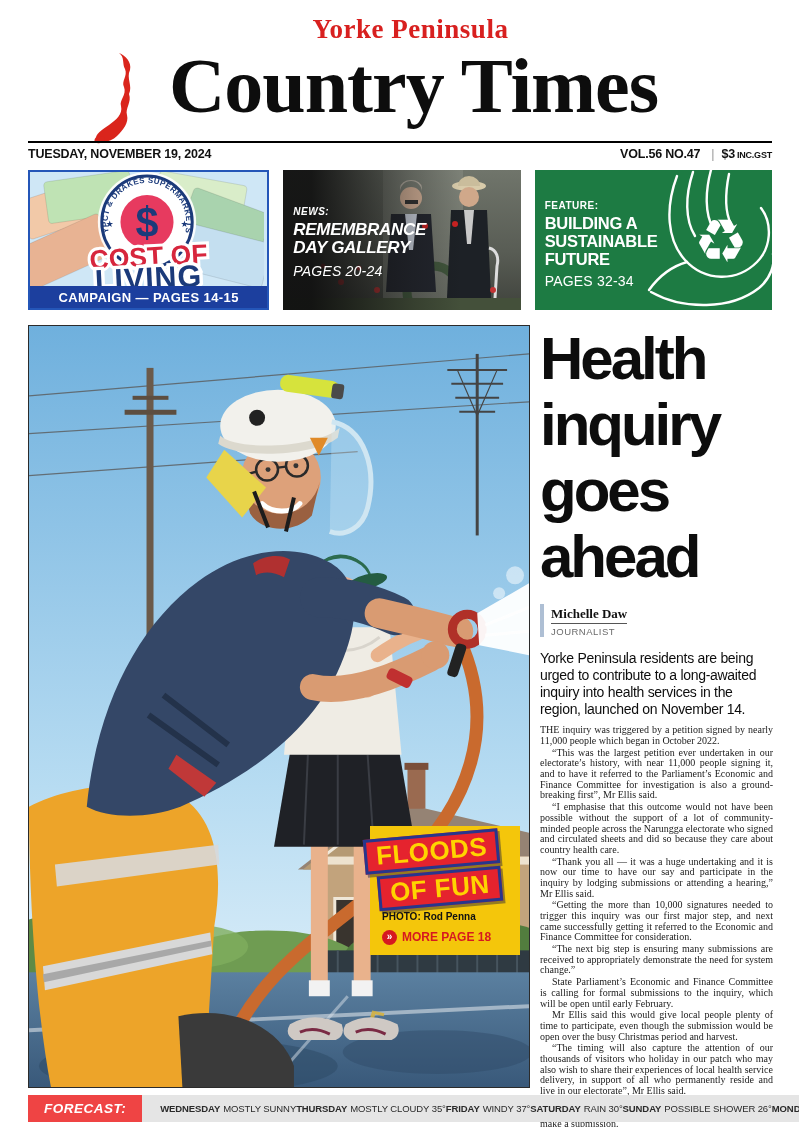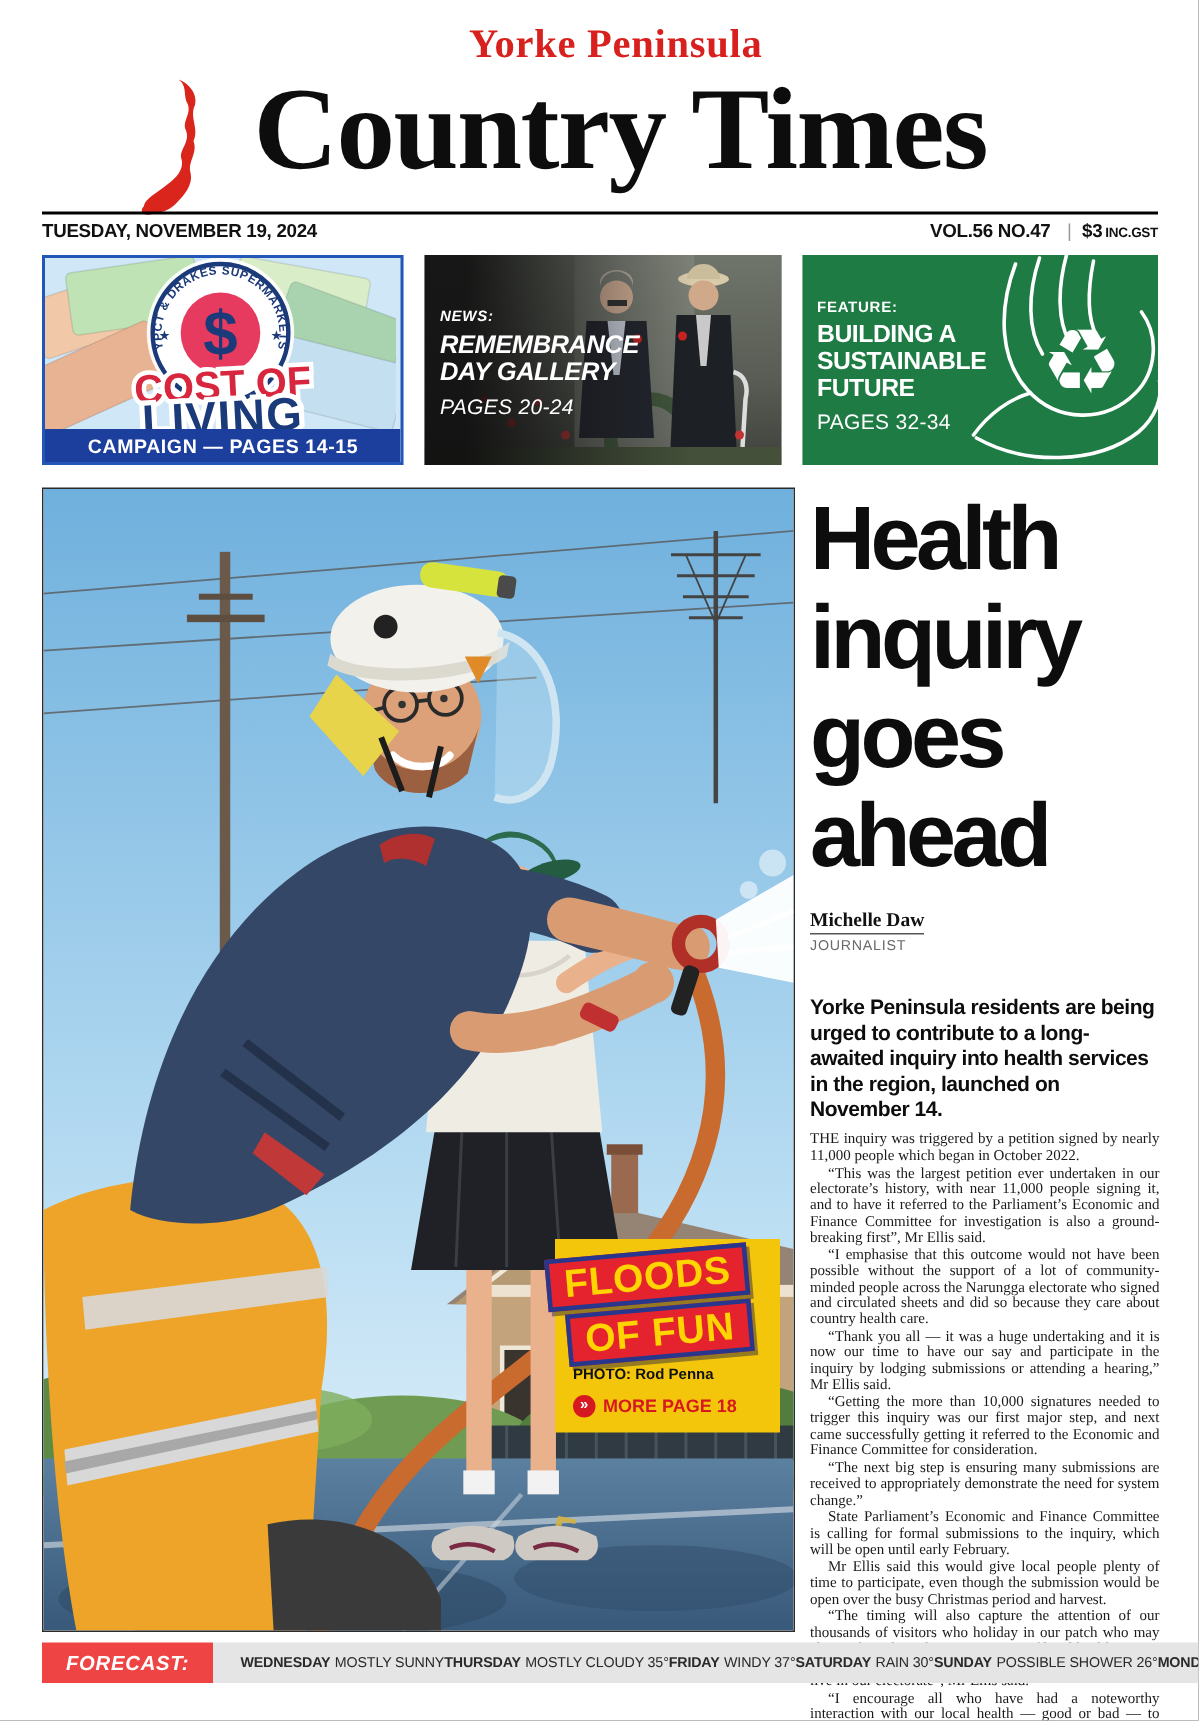--- a/index.html
+++ b/index.html
@@ -44,25 +44,25 @@
   .banner1{transform:rotate(-5deg);margin-left:-18px;}
   .banner2{transform:rotate(-5deg);margin-left:-4px;margin-top:2px;}
   .caption-text{margin-top:14px;color:#1e2a6e;font-weight:bold;font-size:11px;line-height:1.22;letter-spacing:-.2px;}
   .caption-credit{margin-top:4px;color:#111;font-weight:bold;font-size:10px;}
   .more-link{display:flex;align-items:center;gap:5px;color:#d61920;font-weight:800;font-size:12px;margin-top:8px;}
   .more-dot{width:15px;height:15px;border-radius:50%;background:#d61920;color:#fff;display:inline-flex;
             align-items:center;justify-content:center;font-size:10px;font-weight:bold;line-height:1;}
   
   .article{position:absolute;left:540px;top:326px;width:233px;}
   .headline{font-weight:800;font-size:60px;line-height:1.1;letter-spacing:-3px;color:#0d0d0d;white-space:pre-line;}
-  .byline{display:flex;margin-top:14px;flex-direction:column;}
+  .byline{display:flex;margin-top:14px;}
   .byline-bar{width:4px;background:#aebfd4;margin-right:7px;}
   .byline-name{font-family:"Liberation Serif",serif;font-weight:bold;font-size:13px;border-bottom:1px solid #555;display:inline-block;padding-bottom:1px;}
   .byline-role{font-size:9.5px;color:#6a6a6a;letter-spacing:.5px;margin-top:2px;}
-  .lede{margin-top:27px;font-weight:bold;font-size:14px;line-height:1.22;letter-spacing:-.3px;color:#0d0d0d;}
+  .lede{margin-top:13px;font-weight:normal;font-size:14px;line-height:1.22;letter-spacing:-.3px;color:#0d0d0d;}
   .body-copy{margin-top:7px;font-family:"Liberation Serif",serif;font-size:10px;line-height:1.07;text-align:justify;color:#1a1a1a;}
   .body-copy p{margin:0 0 1px 0;text-indent:12px;}
   .body-copy p:first-child{text-indent:0;}
   
   .forecast{position:absolute;left:28px;right:27px;top:1095px;height:27px;display:flex;}
   .forecast-label{background:#ef4444;color:#fff;font-weight:800;font-style:italic;font-size:13.5px;
                   display:flex;align-items:center;padding:0 16px;letter-spacing:.5px;}
   .forecast-bar{flex:1;background:#e5e5e5;display:flex;align-items:center;justify-content:space-between;padding:0 18px;}
   .fc-item{font-size:9.5px;color:#2a2a2a;letter-spacing:-.1px;white-space:nowrap;}
   .fc-item b{font-weight:800;margin-right:3px;}

